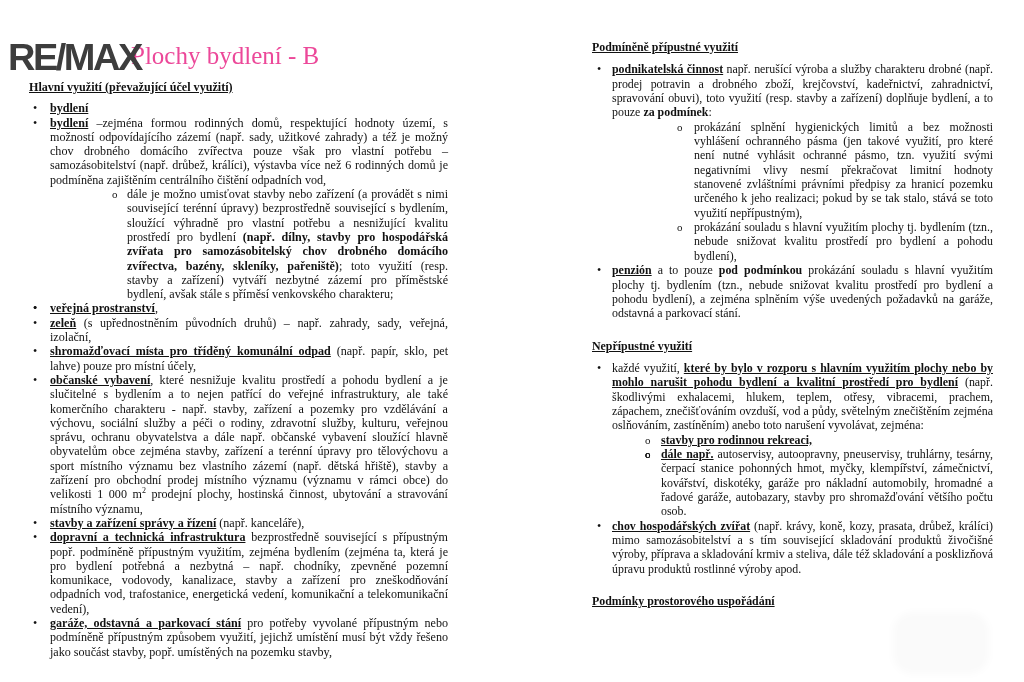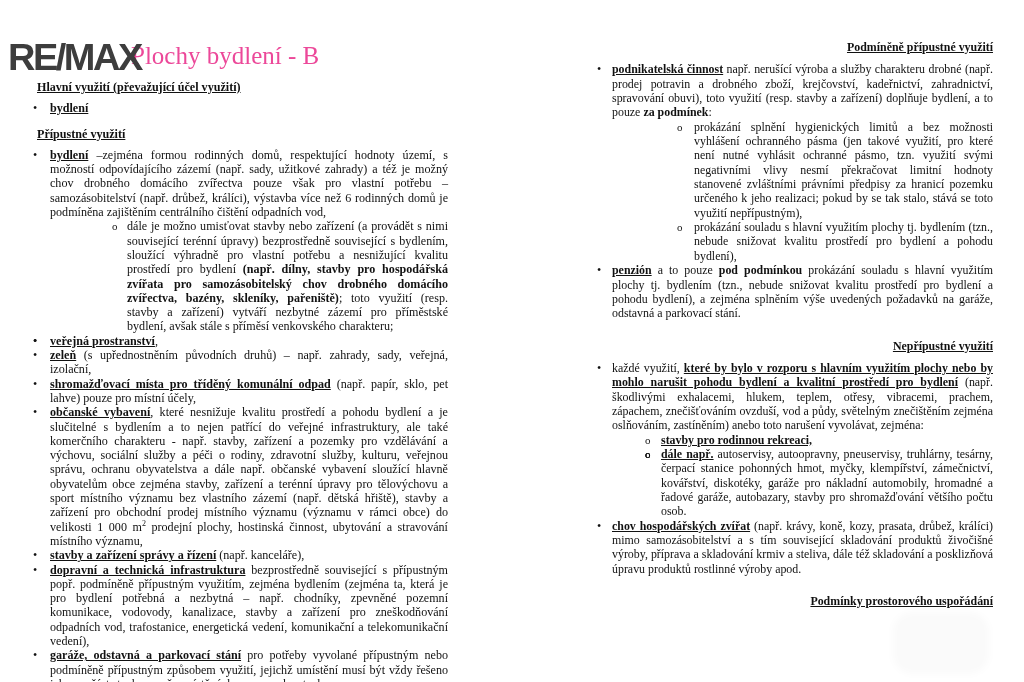--- a/index.html
+++ b/index.html
@@ -16,23 +16,23 @@
   }
   #doc-title{
     position:absolute;left:131px;top:42px;z-index:2;
     font-size:25px;color:#ec4899;
   }
   .col{position:absolute;}
   #col-left{left:21px;top:80px;width:427px;font-size:12.1px;line-height:14.3px;}
   #col-right{left:576px;top:40px;width:417px;font-size:11.9px;line-height:14.35px;}
   .blk{position:relative;text-align:justify;}
   .heading{font-weight:bold;text-decoration:underline;text-align:left;}
-  #col-left .heading{margin:11px 16px 7px;}
+  #col-left .heading{margin:11px 8px 7px;}
   #col-left .heading:first-child{margin-top:0;}
-  #col-right .heading{margin:18px 0 8px 16px;text-align:right;}
+  #col-right .heading{margin:18px 0 8px 16px;}
   #col-right .heading:first-child{margin-top:0;}
   .bullet{padding-left:29px;}
   .bullet>.marker{position:absolute;left:12px;top:0;}
   #col-right .bullet{padding-left:36px;}
   #col-right .bullet>.marker{left:21px;}
   .sub{padding-left:106px;}
   .sub>.marker{position:absolute;left:91px;top:0;}
   #col-right .sub{padding-left:118px;}
   #col-right .sub>.marker{left:101px;}
   #col-right .sub2{padding-left:85px;}
@@ -49,21 +49,20 @@
 </style>
 </head>
 <body>
 
 <div id="logo">RE/MAX</div>
 <div id="doc-title">Plochy bydlení - B</div>
 
 <div id="col-left" class="col">
     <div class="blk heading"><span>Hlavní využití (převažující účel využití)</span></div>
     <div class="blk bullet"><span class="marker">•</span><span><span class="b u">bydlení</span></span></div>
-    <div class="blk heading"><span>Přípustné využití</span></div>
     <div class="blk bullet"><span class="marker">•</span><span><span class="b u">bydlení</span><span> –zejména formou rodinných domů,  respektující hodnoty území, s možností odpovídajícího zázemí  (např. sady, užitkové zahrady) a též je možný chov drobného domácího zvířectva pouze však pro vlastní potřebu – samozásobitelství (např. drůbež, králíci), výstavba více než 6 rodinných domů je podmíněna zajištěním centrálního čištění odpadních vod,</span></span></div>
     <div class="blk sub"><span class="marker">o</span><span><span>dále je možno umisťovat stavby nebo zařízení (a provádět s nimi související terénní úpravy) bezprostředně související s bydlením, sloužící výhradně pro vlastní potřebu a nesnižující kvalitu prostředí pro bydlení </span><span class="b">(např. dílny, stavby pro hospodářská zvířata pro samozásobitelský chov drobného domácího zvířectva, bazény, skleníky, pařeniště)</span><span>; toto využití (resp. stavby a zařízení) vytváří nezbytné zázemí pro příměstské bydlení, avšak stále s příměsí venkovského charakteru;</span></span></div>
     <div class="blk bullet"><span class="marker">•</span></div>
     <div class="blk bullet"><span class="marker">•</span><span><span class="b u">veřejná prostranství</span><span>,</span></span></div>
     <div class="blk bullet"><span class="marker">•</span><span><span class="b u">zeleň</span><span> (s upřednostněním původních druhů) – např. zahrady, sady, veřejná, izolační,</span></span></div>
     <div class="blk bullet"><span class="marker">•</span><span><span class="b u">shromažďovací místa pro tříděný komunální odpad</span><span> (např. papír, sklo, pet lahve) pouze pro místní účely,</span></span></div>
     <div class="blk bullet"><span class="marker">•</span><span><span class="b u">občanské vybavení</span><span>, které nesnižuje kvalitu prostředí a pohodu bydlení a je slučitelné s bydlením a to nejen patřící do veřejné infrastruktury, ale také komerčního charakteru - např. stavby, zařízení a pozemky pro vzdělávání a výchovu, sociální služby a péči o rodiny, zdravotní služby, kulturu, veřejnou správu, ochranu obyvatelstva a dále např. občanské vybavení sloužící hlavně obyvatelům obce zejména stavby, zařízení a terénní úpravy pro tělovýchovu a sport místního významu bez vlastního zázemí (např. dětská hřiště), stavby a zařízení pro obchodní prodej místního významu (významu v rámci obce) do velikosti 1 000 m</span><sup>2</sup><span> prodejní plochy, hostinská činnost, ubytování a stravování místního významu,</span></span></div>
     <div class="blk bullet"><span class="marker">•</span><span><span class="b u">stavby a zařízení správy a řízení</span><span> (např. kanceláře),</span></span></div>
     <div class="blk bullet"><span class="marker">•</span><span><span class="b u">dopravní a technická infrastruktura</span><span> bezprostředně související s přípustným popř. podmíněně přípustným využitím, zejména bydlením (zejména ta, která je pro bydlení potřebná a nezbytná – např. chodníky, zpevněné pozemní komunikace, vodovody, kanalizace, stavby a zařízení pro zneškodňování odpadních vod, trafostanice, energetická vedení, komunikační a telekomunikační vedení),</span></span></div>
     <div class="blk bullet"><span class="marker">•</span><span><span class="b u">garáže, odstavná a parkovací stání</span><span> pro potřeby vyvolané přípustným nebo podmíněně přípustným způsobem využití, jejichž umístění musí být vždy řešeno jako součást stavby, popř. umístěných na pozemku stavby,</span></span></div>

